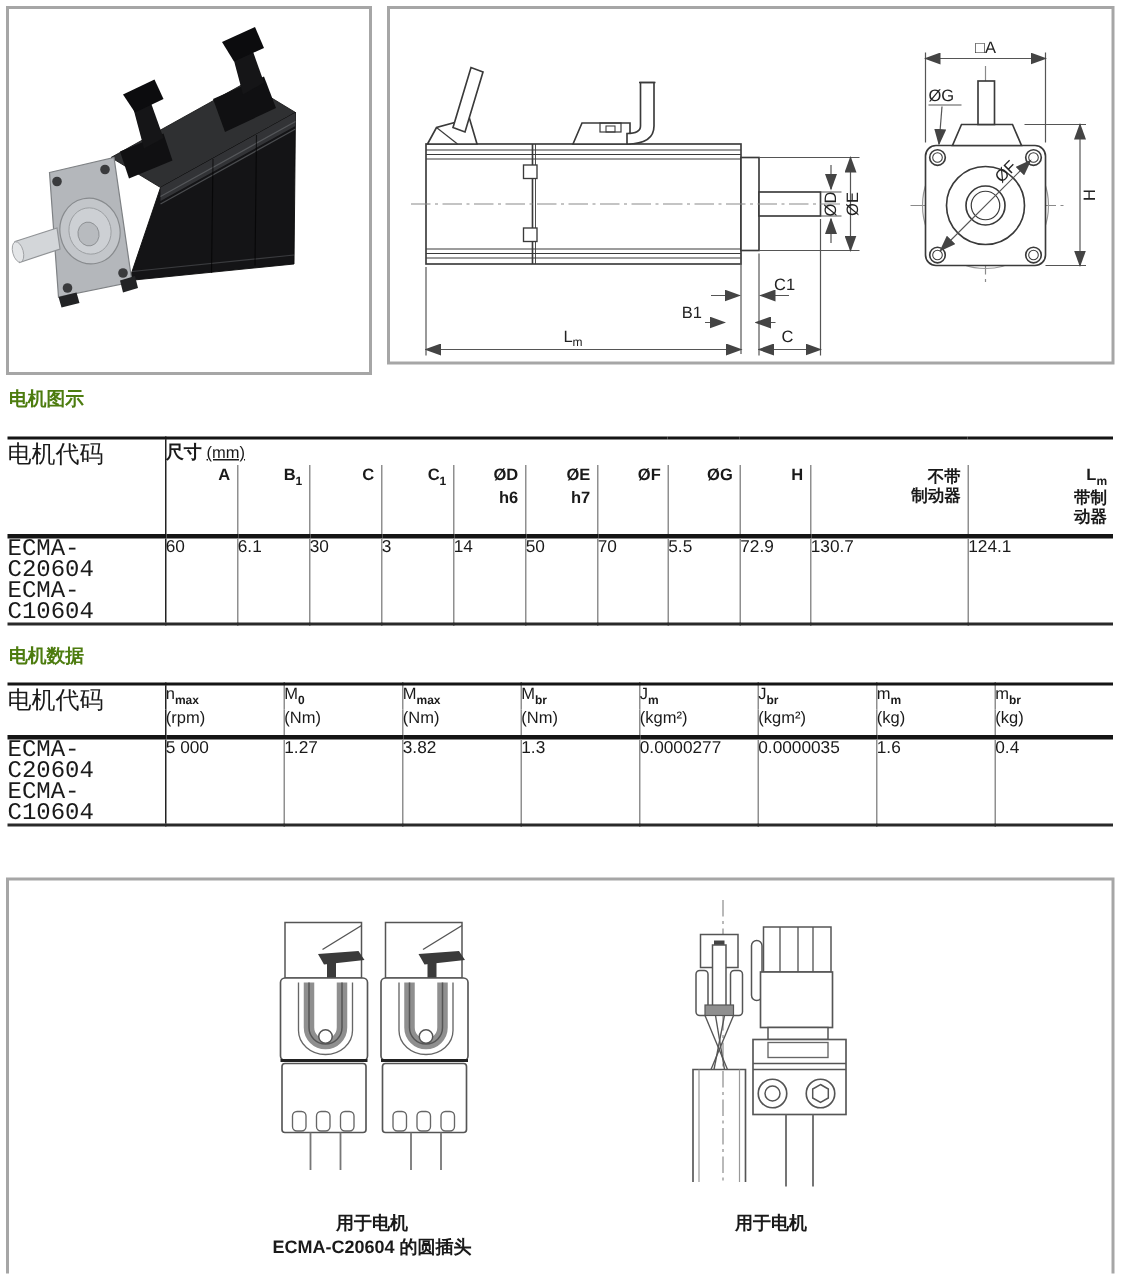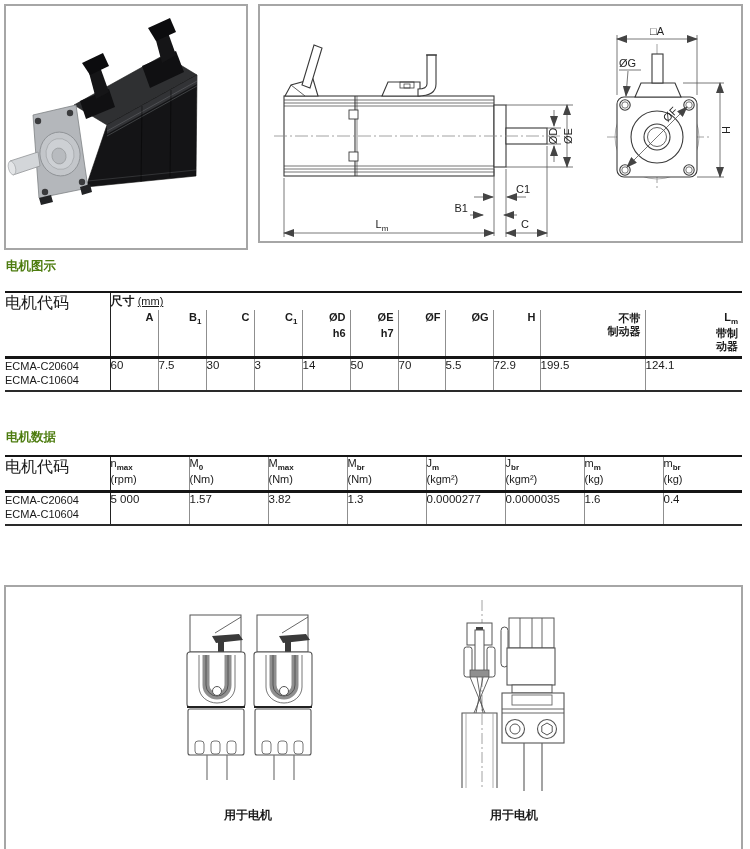--- a/index.html
+++ b/index.html
@@ -22,21 +22,21 @@
   .code-h{font-weight:bold;font-size:16px;padding:3px 0 0 3px;}
   .hdr-bot{border-bottom:3px solid #151515;}
   .size-h{padding:3px 0 0 5px;height:17px;}
   .size-h .b{font-weight:bold;font-size:12px;}
   .size-h .u{font-size:11px;text-decoration:underline;}
   #dim-table tr.hdr2 th{height:46px;}
   .letter{font-weight:bold;font-size:11px;text-align:right;padding:1px 4px 0 0;}
   .letter sub,.nameh sub{font-size:8px;font-weight:bold;}
   .l2{font-weight:bold;font-size:11px;text-align:right;padding:1px 4px 0 0;white-space:pre-line;line-height:13px;}
   .drow td{height:31px;}
-  .code-c{font-size:11px;padding-left:3px;line-height:14px;padding-top:2px;}
+  .code-c{font-size:16px;padding-left:3px;line-height:14px;padding-top:2px;font-family:Liberation Mono, monospace;}
   .val{text-align:right;padding:2px 4px 0 0;}
   .nameh{font-weight:bold;font-size:11px;text-align:right;padding:3px 4px 0 0;height:16px;}
   .unith{font-size:11px;text-align:right;padding:1px 4px 2px 0;height:17px;}
   .plug-caption{position:absolute;width:220px;top:220px;text-align:center;font-weight:bold;font-size:12px;line-height:16px;}
   #plug-caption-left{left:132px;}
   #plug-caption-right{left:398px;}
   svg{display:block;}
   svg text{font-family:"Liberation Sans","DejaVu Sans",sans-serif;font-size:11px;fill:#222;}
 </style>
 </head>
@@ -252,29 +252,29 @@
           <div class="l2">带制
 动器</div>
         </th>
   </tr>
   <tr class="drow">
     <td class="code-c">
           <div>ECMA-C20604</div>
           <div>ECMA-C10604</div>
         </td>
     <td class="val sepd">60</td>
-    <td class="val sep">7.5</td>
+    <td class="val sep">6.1</td>
     <td class="val sep">30</td>
     <td class="val sep">3</td>
     <td class="val sep">14</td>
     <td class="val sep">50</td>
     <td class="val sep">70</td>
     <td class="val sep">5.5</td>
     <td class="val sep">72.9</td>
-    <td class="val sep">199.5</td>
+    <td class="val sep">130.7</td>
     <td class="val sep">124.1</td>
   </tr>
   </tbody>
 </table>
 
 <table class="dtable" id="data-table">
   <colgroup>
     <col style="width:105px">
       <col style="width:79px">
       <col style="width:79px">
@@ -306,21 +306,21 @@
     <th class="unith sep hdr-bot">(kgm²)</th>
     <th class="unith sep hdr-bot">(kg)</th>
     <th class="unith sep hdr-bot">(kg)</th>
   </tr>
   <tr class="drow">
     <td class="code-c">
           <div>ECMA-C20604</div>
           <div>ECMA-C10604</div>
         </td>
     <td class="val sepd">5 000</td>
-    <td class="val sep">1.57</td>
+    <td class="val sep">1.27</td>
     <td class="val sep">3.82</td>
     <td class="val sep">1.3</td>
     <td class="val sep">0.0000277</td>
     <td class="val sep">0.0000035</td>
     <td class="val sep">1.6</td>
     <td class="val sep">0.4</td>
   </tr>
   </tbody>
 </table>
 
@@ -382,17 +382,18 @@
       <circle cx="17" cy="131" r="9.5" fill="#fff" stroke="#555" stroke-width="1.1"></circle>
       <circle cx="17" cy="131" r="5" fill="#fff" stroke="#555" stroke-width="1"></circle>
       <circle cx="49" cy="131" r="9.5" fill="#fff" stroke="#555" stroke-width="1.1"></circle>
       <polygon points="49,125 54.2,128 54.2,134 49,137 43.8,134 43.8,128" fill="#fff" stroke="#555" stroke-width="1"></polygon>
       <line x1="26" y1="145" x2="26" y2="193" stroke="#666" stroke-width="1.2"></line>
       <line x1="44" y1="145" x2="44" y2="193" stroke="#666" stroke-width="1.2"></line>
     </g>
   </svg>
   <div class="plug-caption" id="plug-caption-left">
     <div>用于电机</div>
+    <div>ECMA-C20604 的圆插头</div>
   </div>
   <div class="plug-caption" id="plug-caption-right">
     <div>用于电机</div>
   </div>
 </div>
 
 </body></html>

